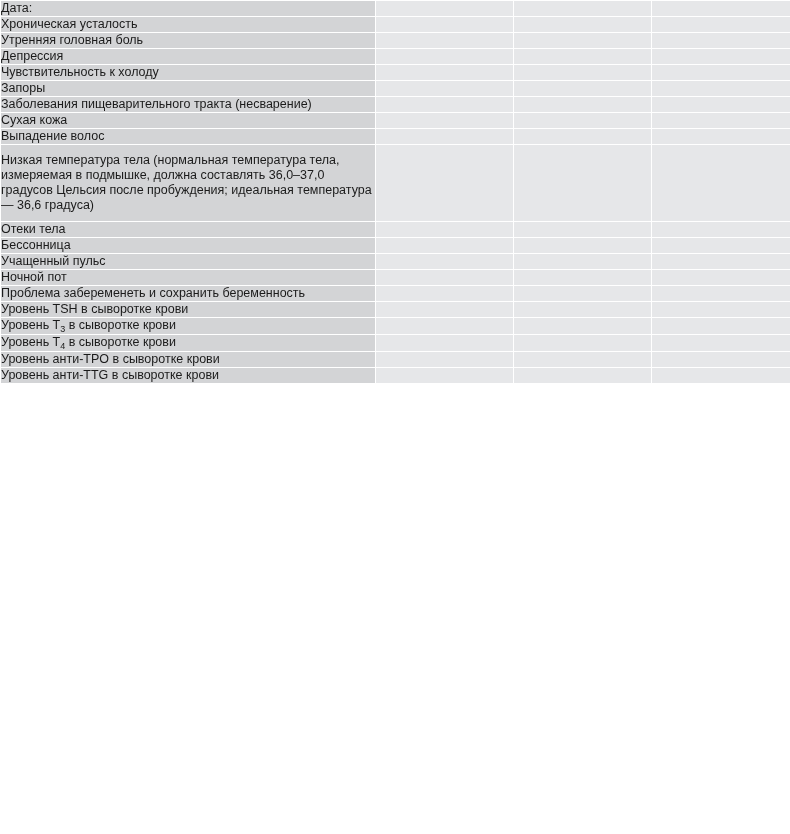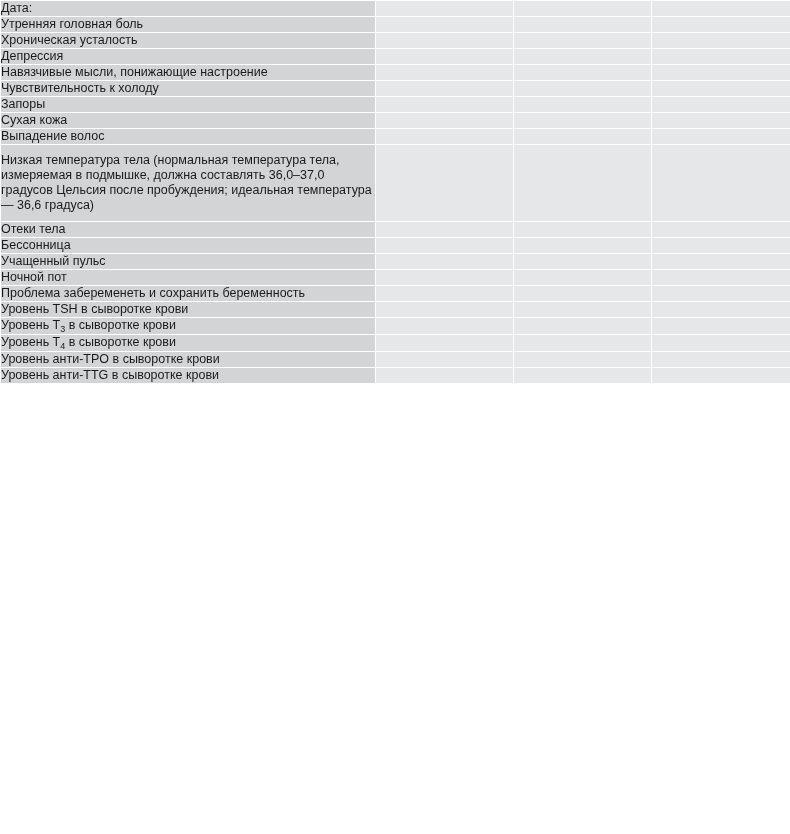--- a/index.html
+++ b/index.html
@@ -64,61 +64,61 @@
       <tr>
         <td class="label-cell">
           <span class="lbl">Дата:</span>
         </td>
         <td class="blank-cell"></td>
         <td class="blank-cell"></td>
         <td class="blank-cell"></td>
       </tr>
       <tr>
         <td class="label-cell">
+          <span class="lbl">Хроническая усталость</span>
+        </td>
+        <td class="blank-cell"></td>
+        <td class="blank-cell"></td>
+        <td class="blank-cell"></td>
+      </tr>
+      <tr>
+        <td class="label-cell">
           <span class="lbl">Утренняя головная боль</span>
         </td>
         <td class="blank-cell"></td>
         <td class="blank-cell"></td>
         <td class="blank-cell"></td>
       </tr>
       <tr>
         <td class="label-cell">
-          <span class="lbl">Хроническая усталость</span>
-        </td>
-        <td class="blank-cell"></td>
-        <td class="blank-cell"></td>
-        <td class="blank-cell"></td>
-      </tr>
-      <tr>
-        <td class="label-cell">
           <span class="lbl">Депрессия</span>
         </td>
         <td class="blank-cell"></td>
         <td class="blank-cell"></td>
         <td class="blank-cell"></td>
       </tr>
       <tr>
         <td class="label-cell">
-          <span class="lbl">Навязчивые мысли, понижающие настроение</span>
-        </td>
-        <td class="blank-cell"></td>
-        <td class="blank-cell"></td>
-        <td class="blank-cell"></td>
-      </tr>
-      <tr>
-        <td class="label-cell">
           <span class="lbl">Чувствительность к холоду</span>
         </td>
         <td class="blank-cell"></td>
         <td class="blank-cell"></td>
         <td class="blank-cell"></td>
       </tr>
       <tr>
         <td class="label-cell">
           <span class="lbl">Запоры</span>
+        </td>
+        <td class="blank-cell"></td>
+        <td class="blank-cell"></td>
+        <td class="blank-cell"></td>
+      </tr>
+      <tr>
+        <td class="label-cell">
+          <span class="lbl">Заболевания пищеварительного тракта (несварение)</span>
         </td>
         <td class="blank-cell"></td>
         <td class="blank-cell"></td>
         <td class="blank-cell"></td>
       </tr>
       <tr>
         <td class="label-cell">
           <span class="lbl">Сухая кожа</span>
         </td>
         <td class="blank-cell"></td>

